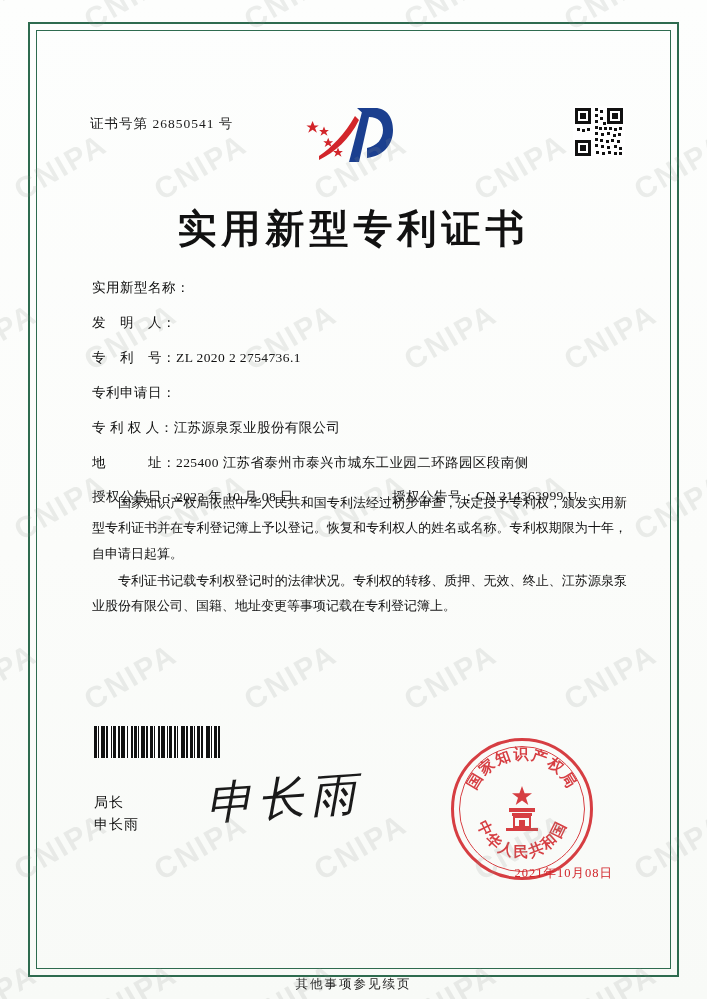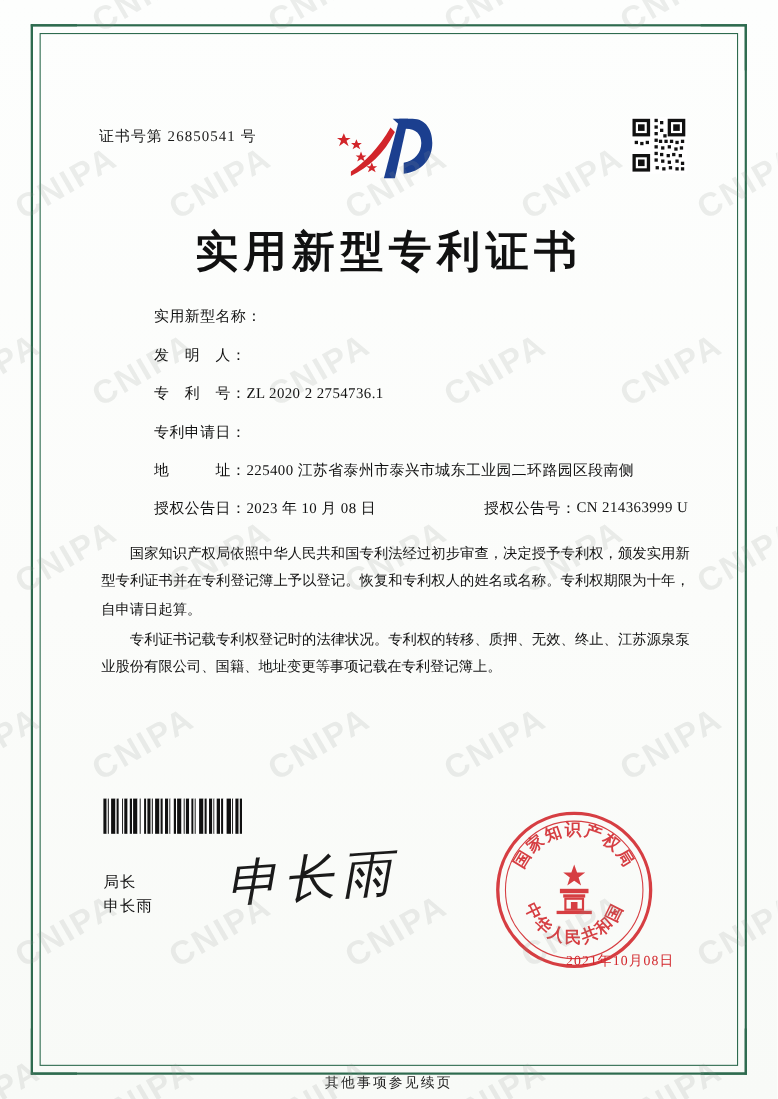--- a/index.html
+++ b/index.html
@@ -80,21 +80,20 @@
     align-items:flex-start;
     margin-bottom:15.5px;
     font-size:13.5px;
     color:#111;
     line-height:1.45;
   }
   .flabel{
     flex:0 0 auto;
     white-space:pre;
     letter-spacing:0.5px;
-    margin-left:48px;
   }
   .fvalue{
     flex:1 1 auto;
     letter-spacing:0.4px;
   }
 
   .grant-row{display:flex;font-size:13.5px;color:#111;margin-bottom:14px;}
   .grant-left{flex:0 0 300px;display:flex;}
   .grant-right{flex:1 1 auto;display:flex;}
 
@@ -258,20 +257,24 @@
         <span class="flabel">发　明　人：</span>
       </div>
       <div class="frow">
         <span class="flabel">专　利　号：</span>
         <span class="fvalue">ZL 2020 2 2754736.1</span>
       </div>
       <div class="frow">
         <span class="flabel">专利申请日：</span>
       </div>
       <div class="frow">
+        <span class="flabel">专 利 权 人：</span>
+        <span class="fvalue">江苏源泉泵业股份有限公司</span>
+      </div>
+      <div class="frow">
         <span class="flabel">地　　　址：</span>
         <span class="fvalue">225400 江苏省泰州市泰兴市城东工业园二环路园区段南侧</span>
       </div>
 
       <div class="grant-row">
         <span class="grant-left">
           <span class="flabel">授权公告日：</span>
           <span class="fvalue">2023 年 10 月 08 日</span>
         </span>
         <span class="grant-right">

